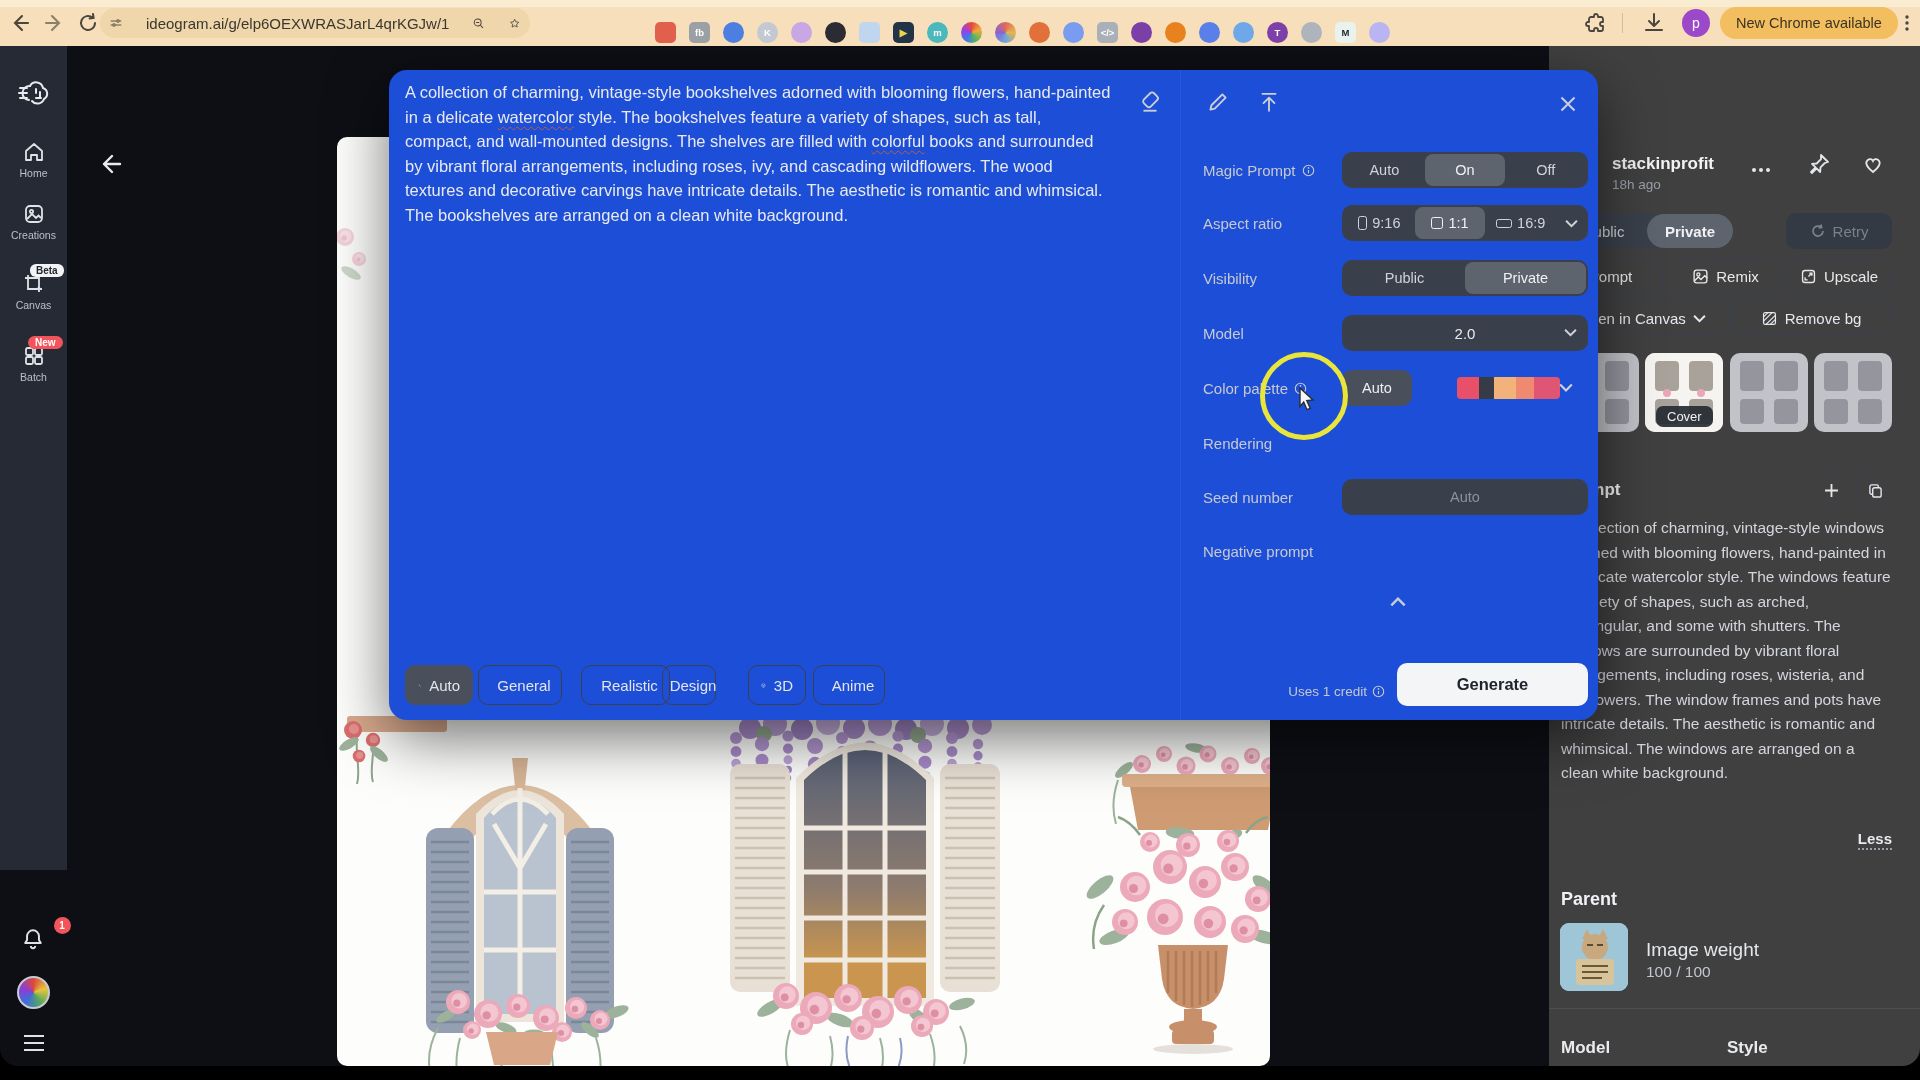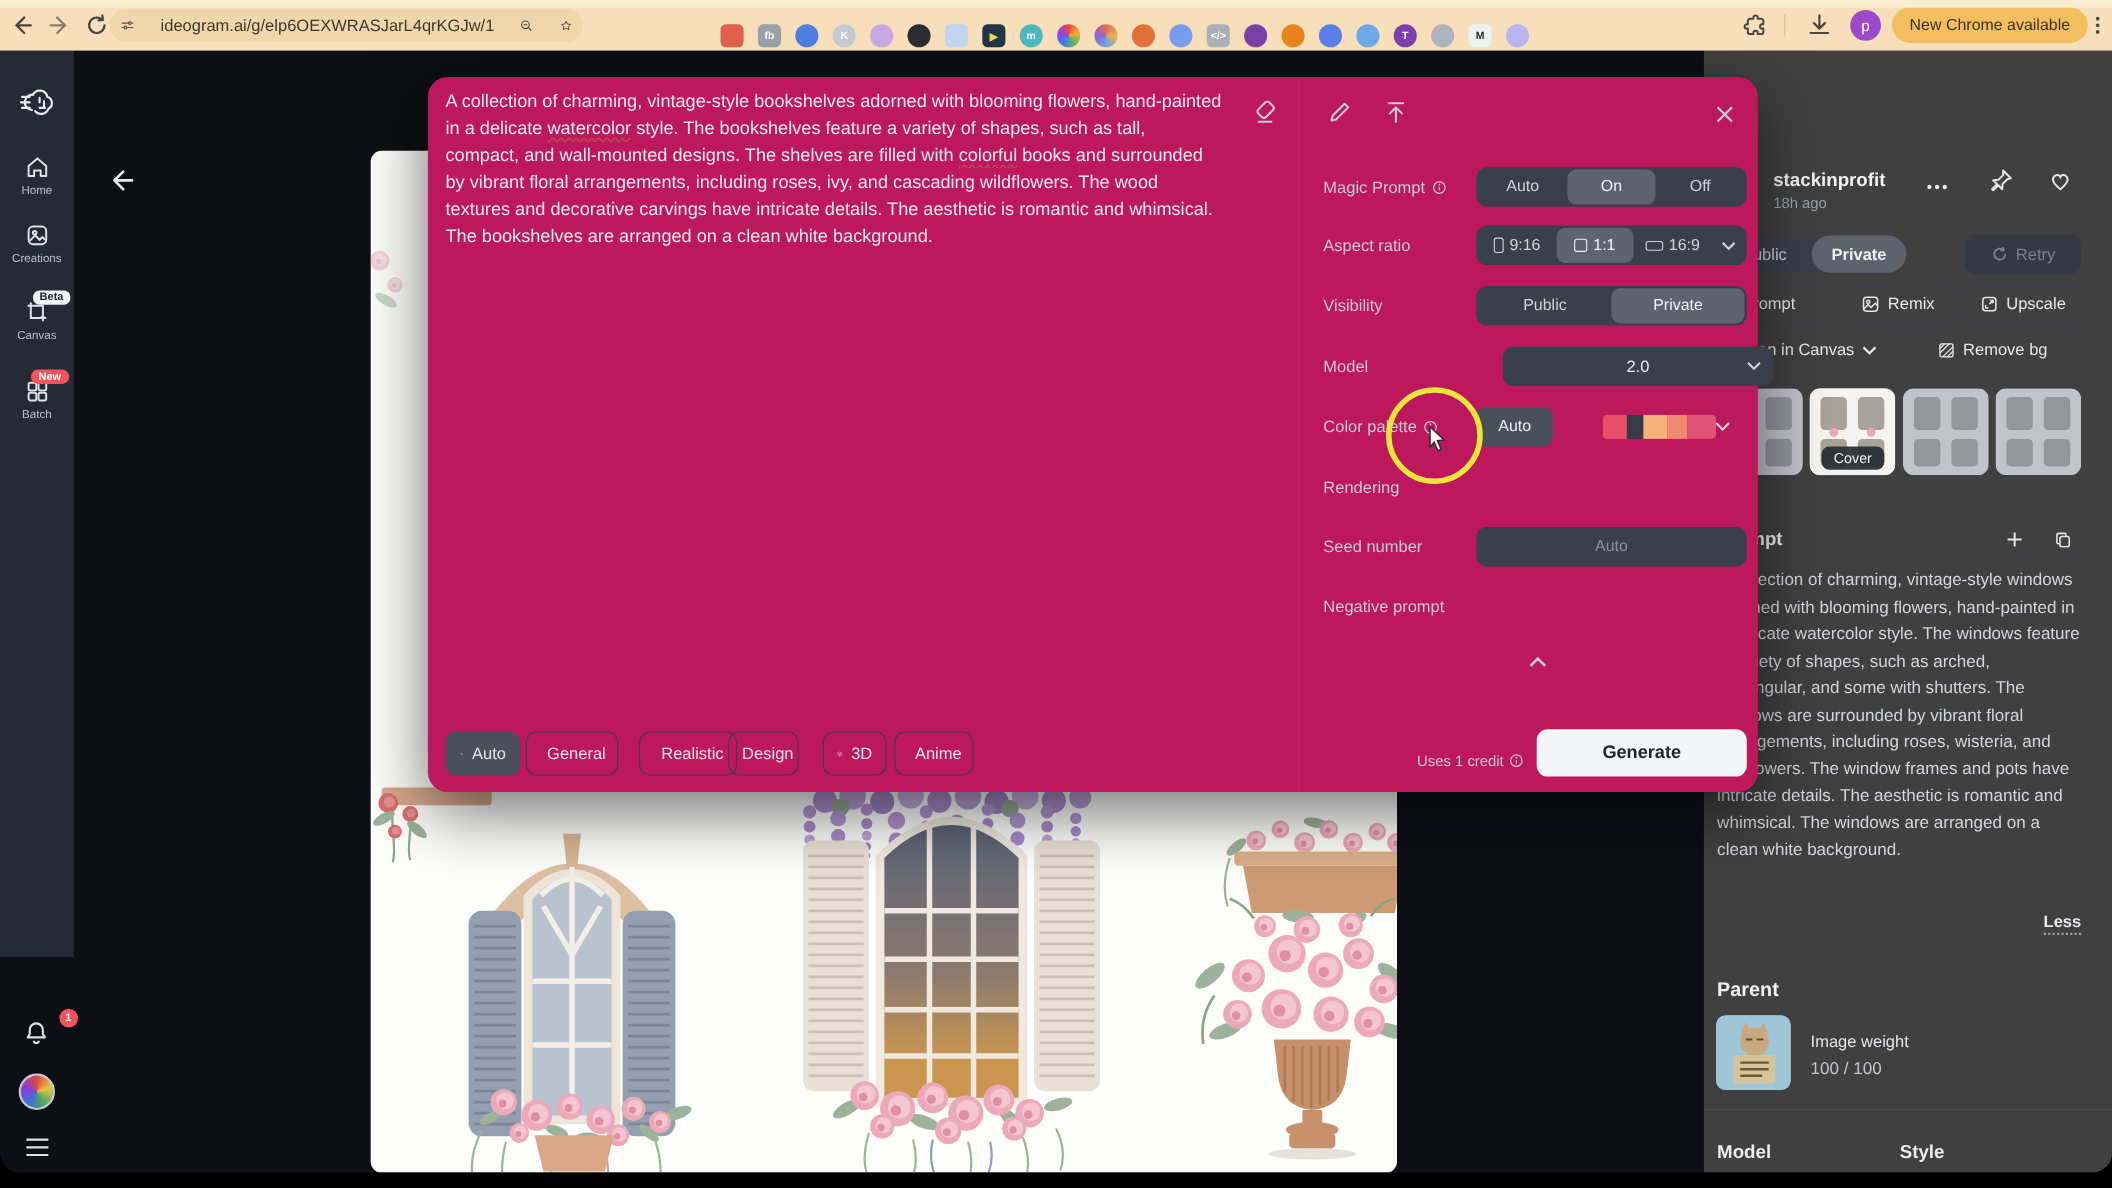--- a/index.html
+++ b/index.html
@@ -45,27 +45,27 @@
   .retry-btn { position:absolute; left:237px; top:167px; width:106px; height:36px; background:#343A44; border-radius:10px; display:flex; align-items:center; justify-content:center; gap:7px; font-size:15px; color:#7A818D; }
   .pn-btn { position:absolute; height:36px; border:1px solid #3A404B; border-radius:10px; background:transparent; display:flex; align-items:center; justify-content:center; gap:7px; font-size:15px; color:#E6E8EB; }
   .thumb { position:absolute; top:307px; width:78px; height:79px; border-radius:10px; overflow:hidden; }
   .cover-badge { position:absolute; left:107px; top:360px; background:rgba(38,42,51,0.92); color:#F0F1F3; font-size:13px; border-radius:7px; padding:3px 11px; z-index:3; }
   .pn-h { font-size:17px; font-weight:bold; color:#F0F1F4; }
   .sq-btn { position:absolute; top:426px; width:38px; height:36px; border:1px solid #3A404B; border-radius:10px; color:#E3E6EA; display:flex; align-items:center; justify-content:center; background:transparent; }
   .pn-prompt { position:absolute; left:12px; top:470px; width:331px; font-size:15.5px; line-height:24.5px; color:#D3D6DC; }
   .less { position:absolute; right:28px; top:784px; font-size:15px; font-weight:bold; color:#E8EAEE; border-bottom:2px dotted #9AA0A9; padding-bottom:1px; }
   .pn-parent-h { position:absolute; left:12px; top:843px; font-size:18px; font-weight:bold; color:#F0F1F4; }
   .parent-thumb { position:absolute; left:11px; top:877px; width:68px; height:68px; border-radius:9px; overflow:hidden; background:#9FC6D6; }
-  .iw-label { position:absolute; left:97px; top:893px; font-size:15px; color:#E3E6EA; }
+  .iw-label { position:absolute; left:97px; top:893px; font-size:19px; color:#E3E6EA; }
   .iw-value { position:absolute; left:97px; top:917px; font-size:15.5px; color:#C2C6CD; }
   .pn-div { position:absolute; left:0; top:962px; width:371px; height:1px; background:rgba(255,255,255,0.07); }
   .foot-col { position:absolute; top:992px; font-size:17px; font-weight:bold; color:#E9EBEE; }
 
   
-  .modal { position:absolute; left:389px; top:70px; width:1209px; height:650px; background:#be185d; border-radius:18px; z-index:10; box-shadow:0 18px 60px rgba(0,0,0,0.55);padding-left:24px; }
+  .modal { position:absolute; left:389px; top:70px; width:1209px; height:650px; background:#1d4ed8; border-radius:18px; z-index:10; box-shadow:0 18px 60px rgba(0,0,0,0.55); }
   .m-prompt { position:absolute; left:16px; top:10px; width:706px; font-size:16.5px; line-height:24.5px; color:#E8EAEE; }
   .sp { text-decoration:underline; text-decoration-style:wavy; text-decoration-color:#B85C44; text-decoration-thickness:1px; text-underline-offset:3px; }
   .m-divider { position:absolute; left:791px; top:0; width:1px; height:650px; background:rgba(255,255,255,0.06); }
   .m-ic { position:absolute; width:24px; height:24px; color:#CBD0D7; }
   .set-label { position:absolute; left:814px; width:135px; height:36px; display:flex; align-items:center; gap:6px; font-size:15px; color:#C6CAD1; }
   .ctrl { position:absolute; left:953px; width:246px; height:36px; }
   .seg { background:#3A404B; border-radius:10px; display:flex; padding:2px; }
   .seg .opt { flex:1; display:flex; align-items:center; justify-content:center; gap:5px; font-size:14.5px; color:#CFD3DA; border-radius:8px; height:32px; }
   .seg .opt.sel { background:#5E646D; color:#F0F2F5; }
   .ar-box { border:1.6px solid currentColor; border-radius:2.5px; display:inline-block; }
@@ -617,21 +617,21 @@
         </svg>
       <span>General</span>
     </div>
     <div class="style-btn" style="left:178px; width:89px;margin-left:14px;">
       <svg width="17" height="17" viewBox="0 0 20 20" fill="none" stroke="currentColor" stroke-width="1.6">
           <rect x="5.5" y="3" width="11" height="13" rx="2"></rect>
           <path d="M4 6v10a2 2 0 0 0 2 2h8"></path>
         </svg>
       <span>Realistic</span>
     </div>
-    <div class="style-btn" style="left:273px; width:64px;">
+    <div class="style-btn" style="left:273px; width:54px;">
       <svg width="17" height="17" viewBox="0 0 20 20" fill="none" stroke="currentColor" stroke-width="1.5">
           <path d="M3 6c2-2 4 1 6-1s4 1 6-1M5 11l6-6 2.5 2.5-6 6L4 15z"></path>
           <circle cx="6" cy="15.5" r="1.6"></circle>
         </svg>
       <span>Design</span>
     </div>
     <div class="style-btn" style="left:359px; width:58px;">
       <svg width="17" height="17" viewBox="0 0 20 20" fill="none" stroke="currentColor" stroke-width="1.6">
           <path d="M10 2l7 4v8l-7 4-7-4V6z" stroke-linejoin="round"></path>
           <path d="M10 10l7-4M10 10L3 6M10 10v8"></path>

